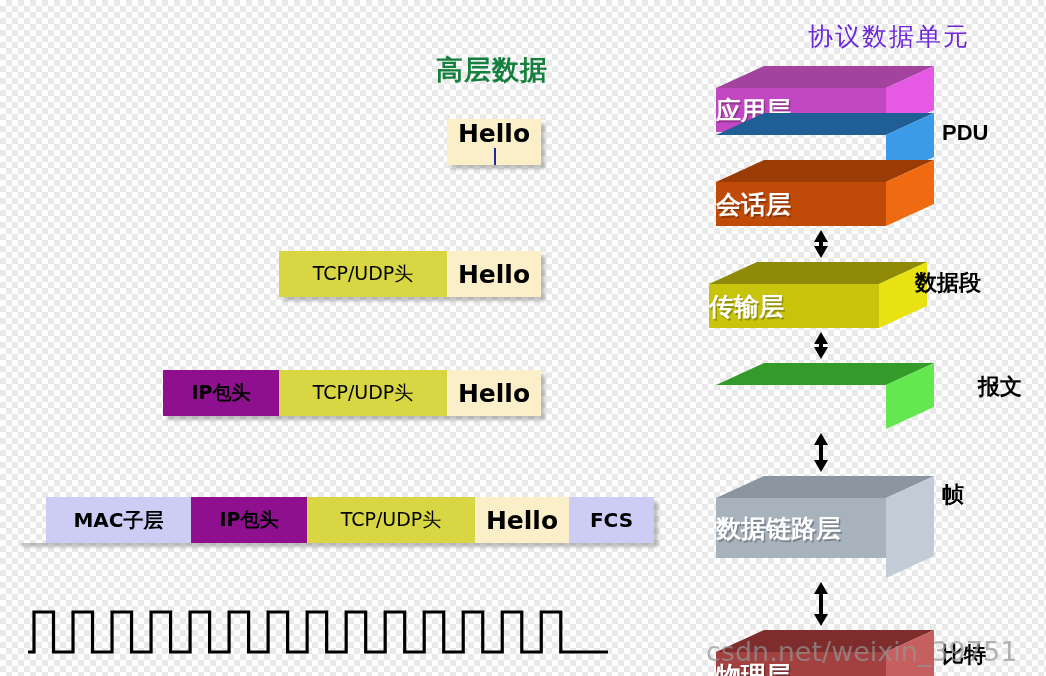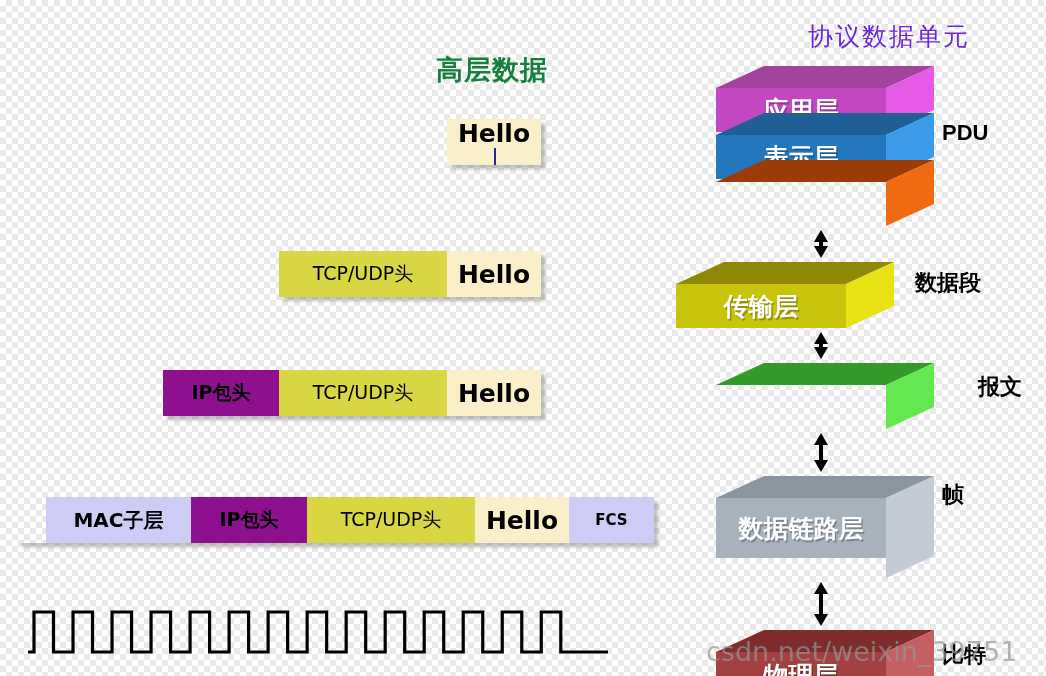--- a/index.html
+++ b/index.html
@@ -27,41 +27,41 @@
   .cell{
     display:flex;align-items:center;justify-content:center;
     font-size:19px;font-weight:bold;color:#000;
     white-space:nowrap;box-sizing:border-box;
     font-family:"DejaVu Sans","Liberation Sans",sans-serif;
   }
   .cell.hello{background:#fbefc9;font-size:25px;flex-direction:column;}
   .cell.tcp{background:#d8d642;font-weight:normal;font-size:19px;}
   .cell.ip{background:#8f108f;color:#000;font-size:19px;}
   .cell.mac{background:#ccccf5;font-size:20px;}
-  .cell.fcs{background:#ccccf5;font-size:15px;}
+  .cell.fcs{background:#ccccf5;font-size:20px;}
 
   .caret{
     display:inline-block;width:2px;height:23px;background:#26269c;
     margin-left:1px;vertical-align:middle;
   }
 
   
   .wave{position:absolute;left:28px;top:600px;}
 
   
   .hdr-right{
     position:absolute;left:808px;top:20px;
     font-size:25px;color:#6d28d9;letter-spacing:2px;
     font-family:"DejaVu Serif","Liberation Serif",serif;
   }
 
   .block{position:absolute;}
   .blk-front{
     position:absolute;left:0;top:22px;width:170px;
-    display:flex;align-items:center;justify-content:center;
+    display:flex;align-items:center;
     color:#fff;font-weight:bold;white-space:nowrap;
     text-shadow:1.5px 1.5px 0 rgba(0,0,0,.25);
     font-family:"DejaVu Sans","Liberation Sans",sans-serif;
     box-sizing:border-box;
   }
 
   .arrow{position:absolute;width:22px;}
   .lbl-right{
     position:absolute;font-size:22px;font-weight:bold;color:#000;
     white-space:nowrap;
@@ -135,32 +135,32 @@
     <div class="block" style="left: 716px; top: 66px; width: 218px; height: 66px;">
       <div style="position: absolute; left: 0px; top: 0px; width: 218px; height: 22px; background: rgb(163, 67, 158); clip-path: polygon(48px 0px, 100% 0px, 170px 100%, 0px 100%);"></div>
       <div style="position: absolute; left: 170px; top: 0px; width: 48px; height: 66px; background: rgb(229, 89, 229); clip-path: polygon(100% 0px, 100% 44px, 0px 100%, 0px 22px);"></div>
       <div class="blk-front" style="top: 22px; height: 44px; background: rgb(194, 71, 194); font-size: 25px;">
         <span>应用层</span>
       </div>
     </div>
     <div class="block" style="left: 716px; top: 113px; width: 218px; height: 66px;">
       <div style="position: absolute; left: 0px; top: 0px; width: 218px; height: 22px; background: rgb(31, 95, 150); clip-path: polygon(48px 0px, 100% 0px, 170px 100%, 0px 100%);"></div>
       <div style="position: absolute; left: 170px; top: 0px; width: 48px; height: 66px; background: rgb(59, 155, 232); clip-path: polygon(100% 0px, 100% 44px, 0px 100%, 0px 22px);"></div>
-      <div class="blk-front" style="top: 22px; height: 44px; background: rgb(36, 118, 189); font-size: 25px;">
-        <span>表示层</span>
-      </div>
     </div>
     <div class="block" style="left: 716px; top: 160px; width: 218px; height: 66px;">
       <div style="position: absolute; left: 0px; top: 0px; width: 218px; height: 22px; background: rgb(155, 60, 6); clip-path: polygon(48px 0px, 100% 0px, 170px 100%, 0px 100%);"></div>
       <div style="position: absolute; left: 170px; top: 0px; width: 48px; height: 66px; background: rgb(240, 106, 17); clip-path: polygon(100% 0px, 100% 44px, 0px 100%, 0px 22px);"></div>
+      <div class="blk-front" style="top: 22px; height: 44px; background: rgb(192, 74, 8); font-size: 25px;">
+        <span>会话层</span>
+      </div>
     </div>
     <svg class="arrow" width="22" height="28" viewBox="0 0 22 28" style="left: 810px; top: 230px;">
       <path d="M11 0 L18 12 L13 12 L13 16 L18 16 L11 28 L4 16 L9 16 L9 12 L4 12 Z" fill="#000"></path>
     </svg>
-    <div class="block" style="left: 676px; top: 262px; width: 218px; height: 66px;">
+    <div class="block" style="left: 709px; top: 262px; width: 218px; height: 66px;">
       <div style="position: absolute; left: 0px; top: 0px; width: 218px; height: 22px; background: rgb(142, 138, 7); clip-path: polygon(48px 0px, 100% 0px, 170px 100%, 0px 100%);"></div>
       <div style="position: absolute; left: 170px; top: 0px; width: 48px; height: 66px; background: rgb(232, 226, 19); clip-path: polygon(100% 0px, 100% 44px, 0px 100%, 0px 22px);"></div>
       <div class="blk-front" style="top: 22px; height: 44px; background: rgb(200, 195, 11); font-size: 25px;">
         <span>传输层</span>
       </div>
     </div>
     <svg class="arrow" width="22" height="27" viewBox="0 0 22 27" style="left: 810px; top: 332px;">
       <path d="M11 0 L18 12 L13 12 L13 15 L18 15 L11 27 L4 15 L9 15 L9 12 L4 12 Z" fill="#000"></path>
     </svg>
     <div class="block" style="left: 716px; top: 363px; width: 218px; height: 66px;">

